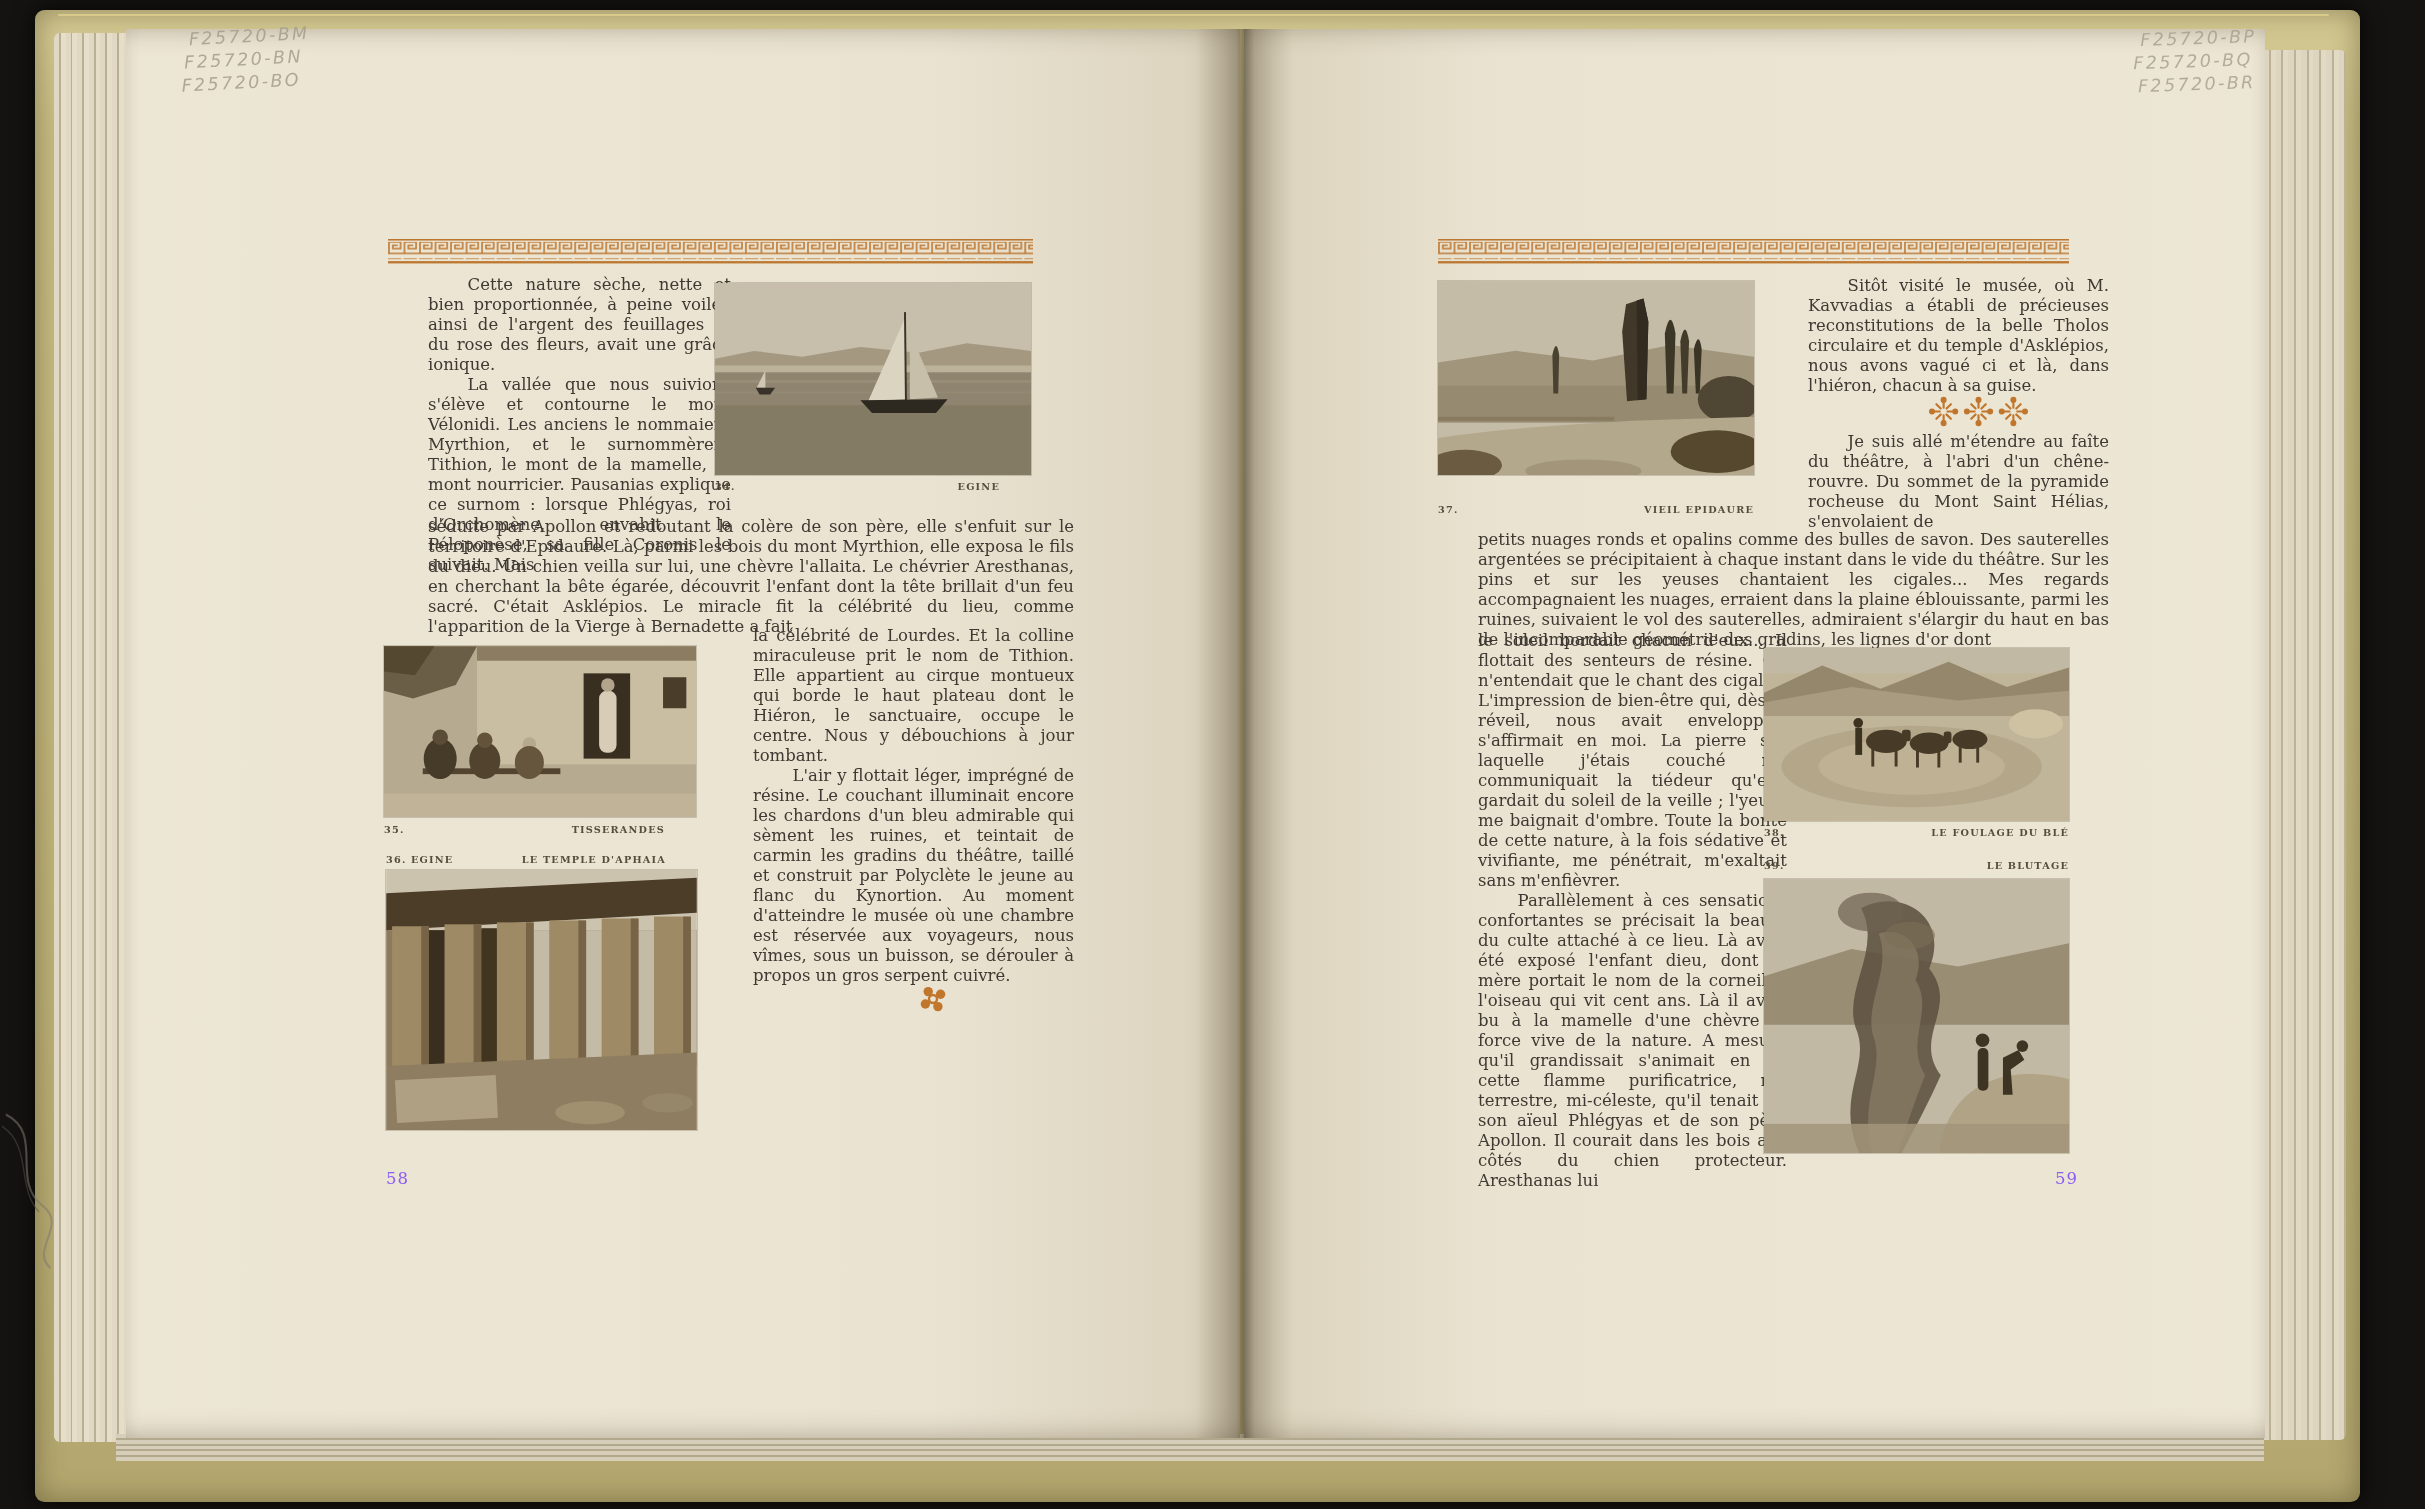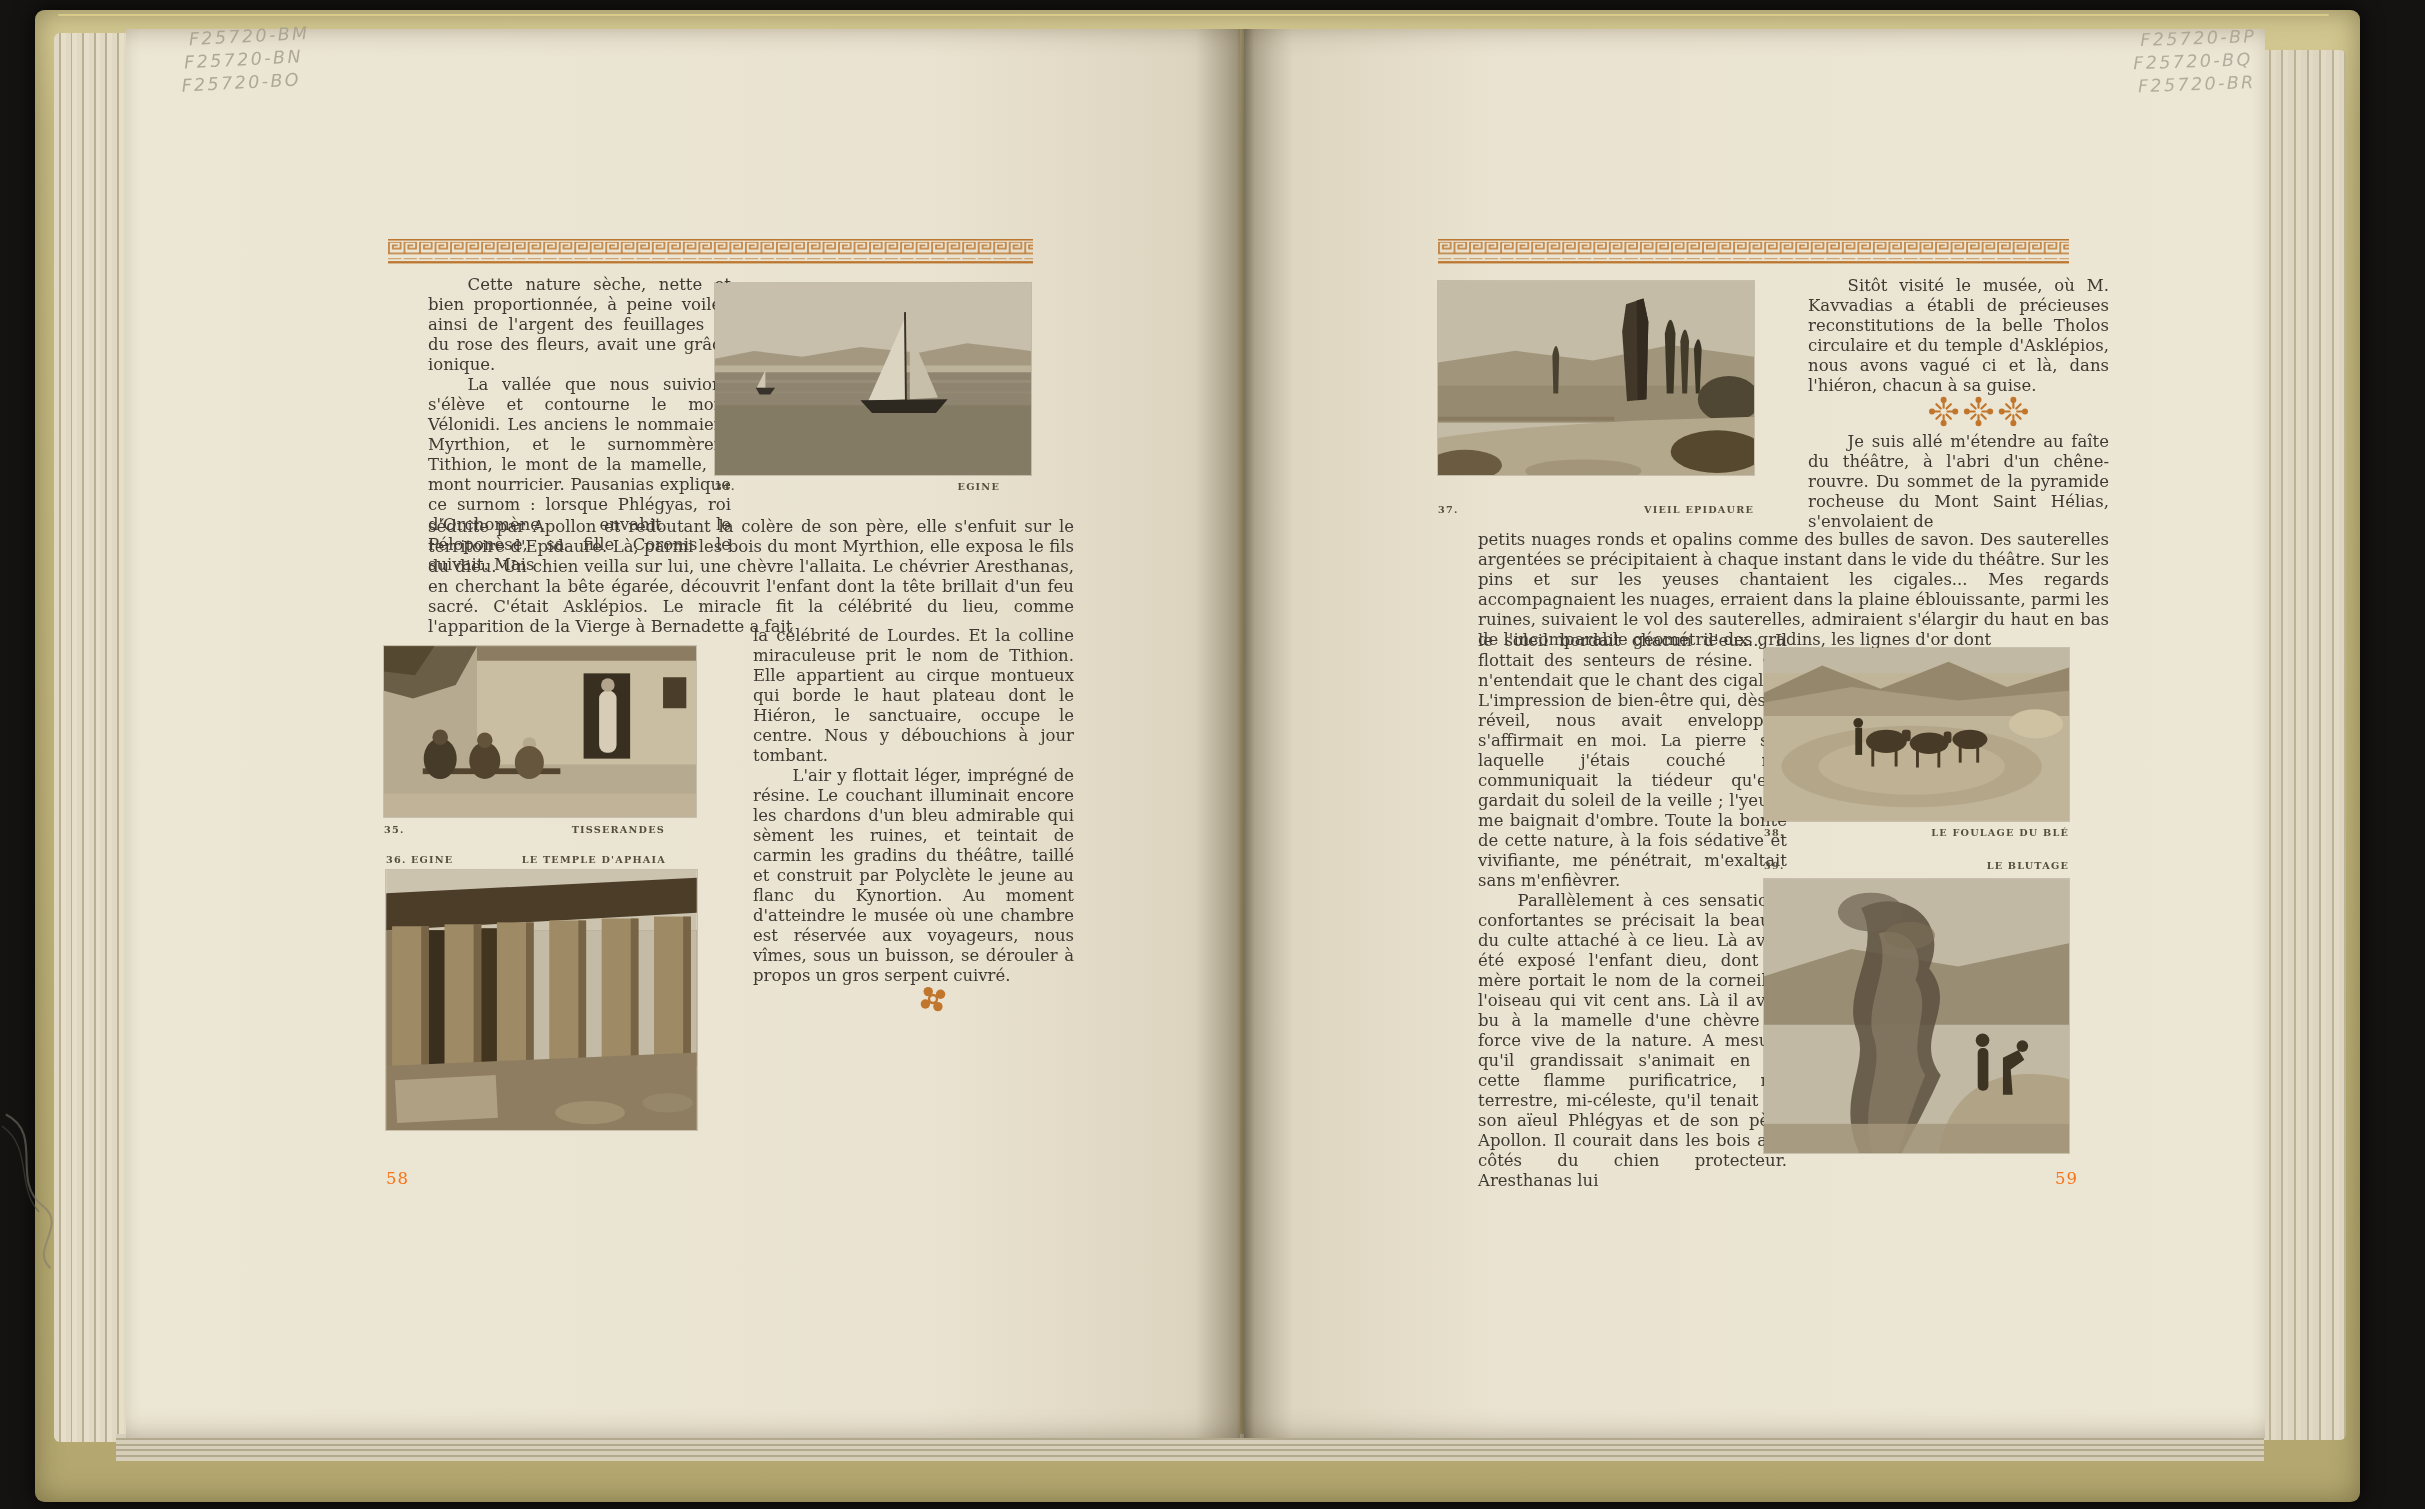--- a/index.html
+++ b/index.html
@@ -29,21 +29,21 @@
      background:linear-gradient(90deg,rgba(80,68,46,0) 0%,rgba(80,68,46,.32) 42%,rgba(55,45,28,.5) 50%,rgba(80,68,46,.28) 60%,rgba(80,68,46,0) 100%);}
 
   
   .body-text{color:#3e3932;font-size:16.5px;line-height:20px;text-align:justify;margin-left:40px;}
   .body-text p{margin:0;text-indent:2.4em;}
   .body-text p.cont{text-indent:0;}
   .ornament-row{text-align:center;margin:6.8px 0 5.8px 0;text-indent:0;}
   .caption-row{display:flex;justify-content:space-between;align-items:baseline;
                font-size:9.7px;font-weight:bold;letter-spacing:1.2px;color:#564e3d;}
   .caption-row .inset-r{padding-right:31px;}
-  .page-num{font-size:16.5px;color:#f97316;letter-spacing:1px;}
+  .page-num{font-size:16.5px;color:#8b5cf6;letter-spacing:1px;}
   .pencil{font-family:"DejaVu Sans",sans-serif;font-style:italic;font-size:17.5px;
           letter-spacing:2.4px;color:#a59e8f;opacity:.85;line-height:23px;white-space:nowrap;}
   .pencil div{margin:0;}
   .photo{box-shadow:0 0 0 1px rgba(90,75,55,.25);}
   .photo svg{display:block;}
 </style>
 </head>
 <body>
 
 <div class="stage">

